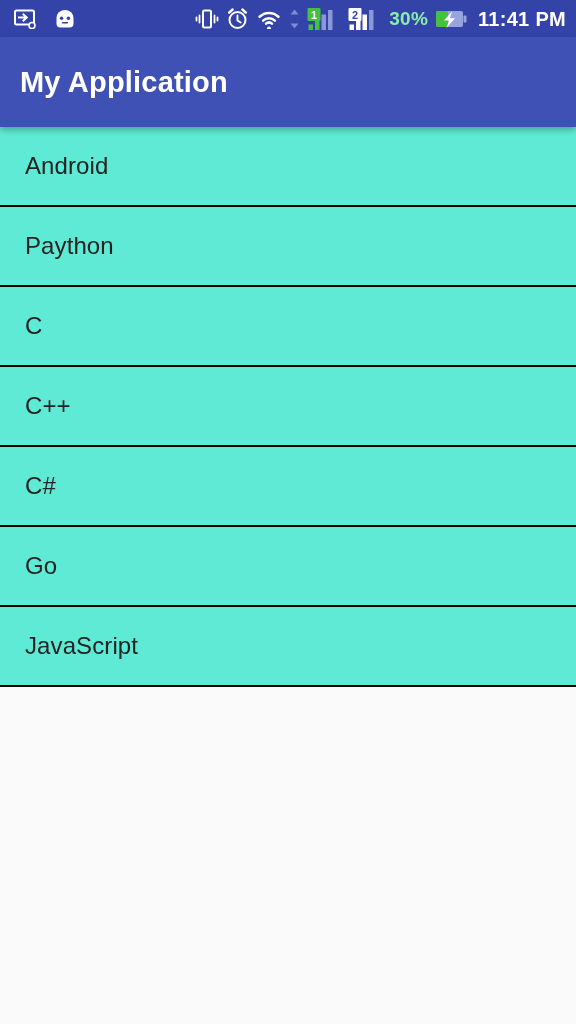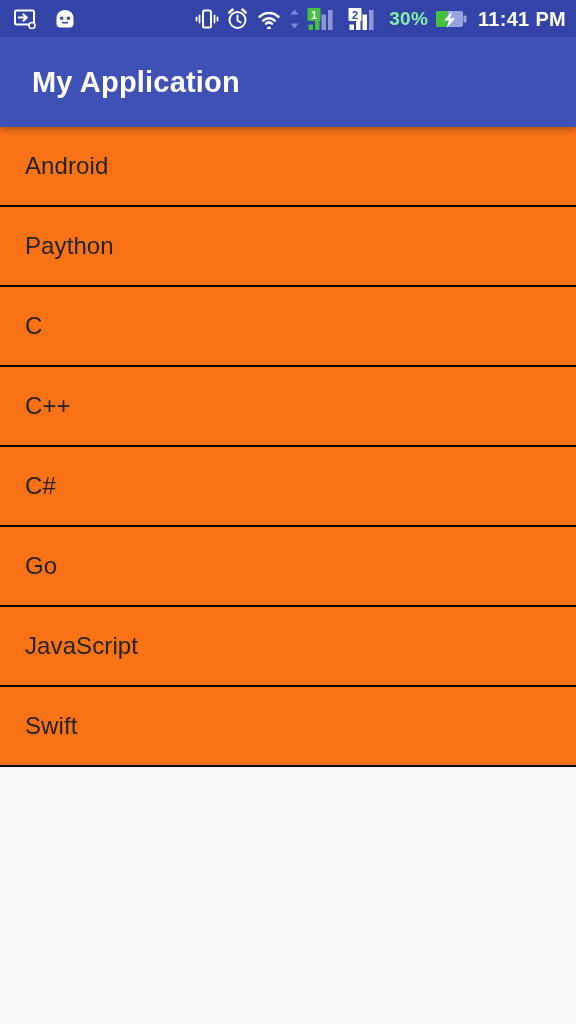--- a/index.html
+++ b/index.html
@@ -72,21 +72,21 @@
     margin-left: 4px;
   }
 
   
   .app-bar {
     height: 90px;
     flex: 0 0 90px;
     background: #3f51b5;
     display: flex;
     align-items: center;
-    padding: 0 32px;
+    padding: 0 20px;
     box-shadow: 0 3px 6px rgba(0,0,0,0.28);
     position: relative;
     z-index: 5;
   }
 
   .app-bar-title {
     color: #ffffff;
     font-size: 29px;
     font-weight: bold;
     letter-spacing: 0.2px;
@@ -97,21 +97,21 @@
     flex: 1 1 auto;
     background: #fafafa;
     overflow: hidden;
   }
 
   .list-item {
     height: 80px;
     display: flex;
     align-items: center;
     padding: 0 25px;
-    background: #f97316;
+    background: #5eead4;
     border-bottom: 2px solid #000000;
   }
 
   .list-item-label {
     font-size: 24px;
     color: #232323;
     letter-spacing: 0.1px;
   }
 </style>
 </head>
@@ -243,19 +243,16 @@
     </div>
 
     <div class="list-item">
       <span class="list-item-label">Go</span>
     </div>
 
     <div class="list-item">
       <span class="list-item-label">JavaScript</span>
     </div>
 
-    <div class="list-item">
-      <span class="list-item-label">Swift</span>
-    </div>
 
   </div>
 
 </div>
 
 </body></html>

